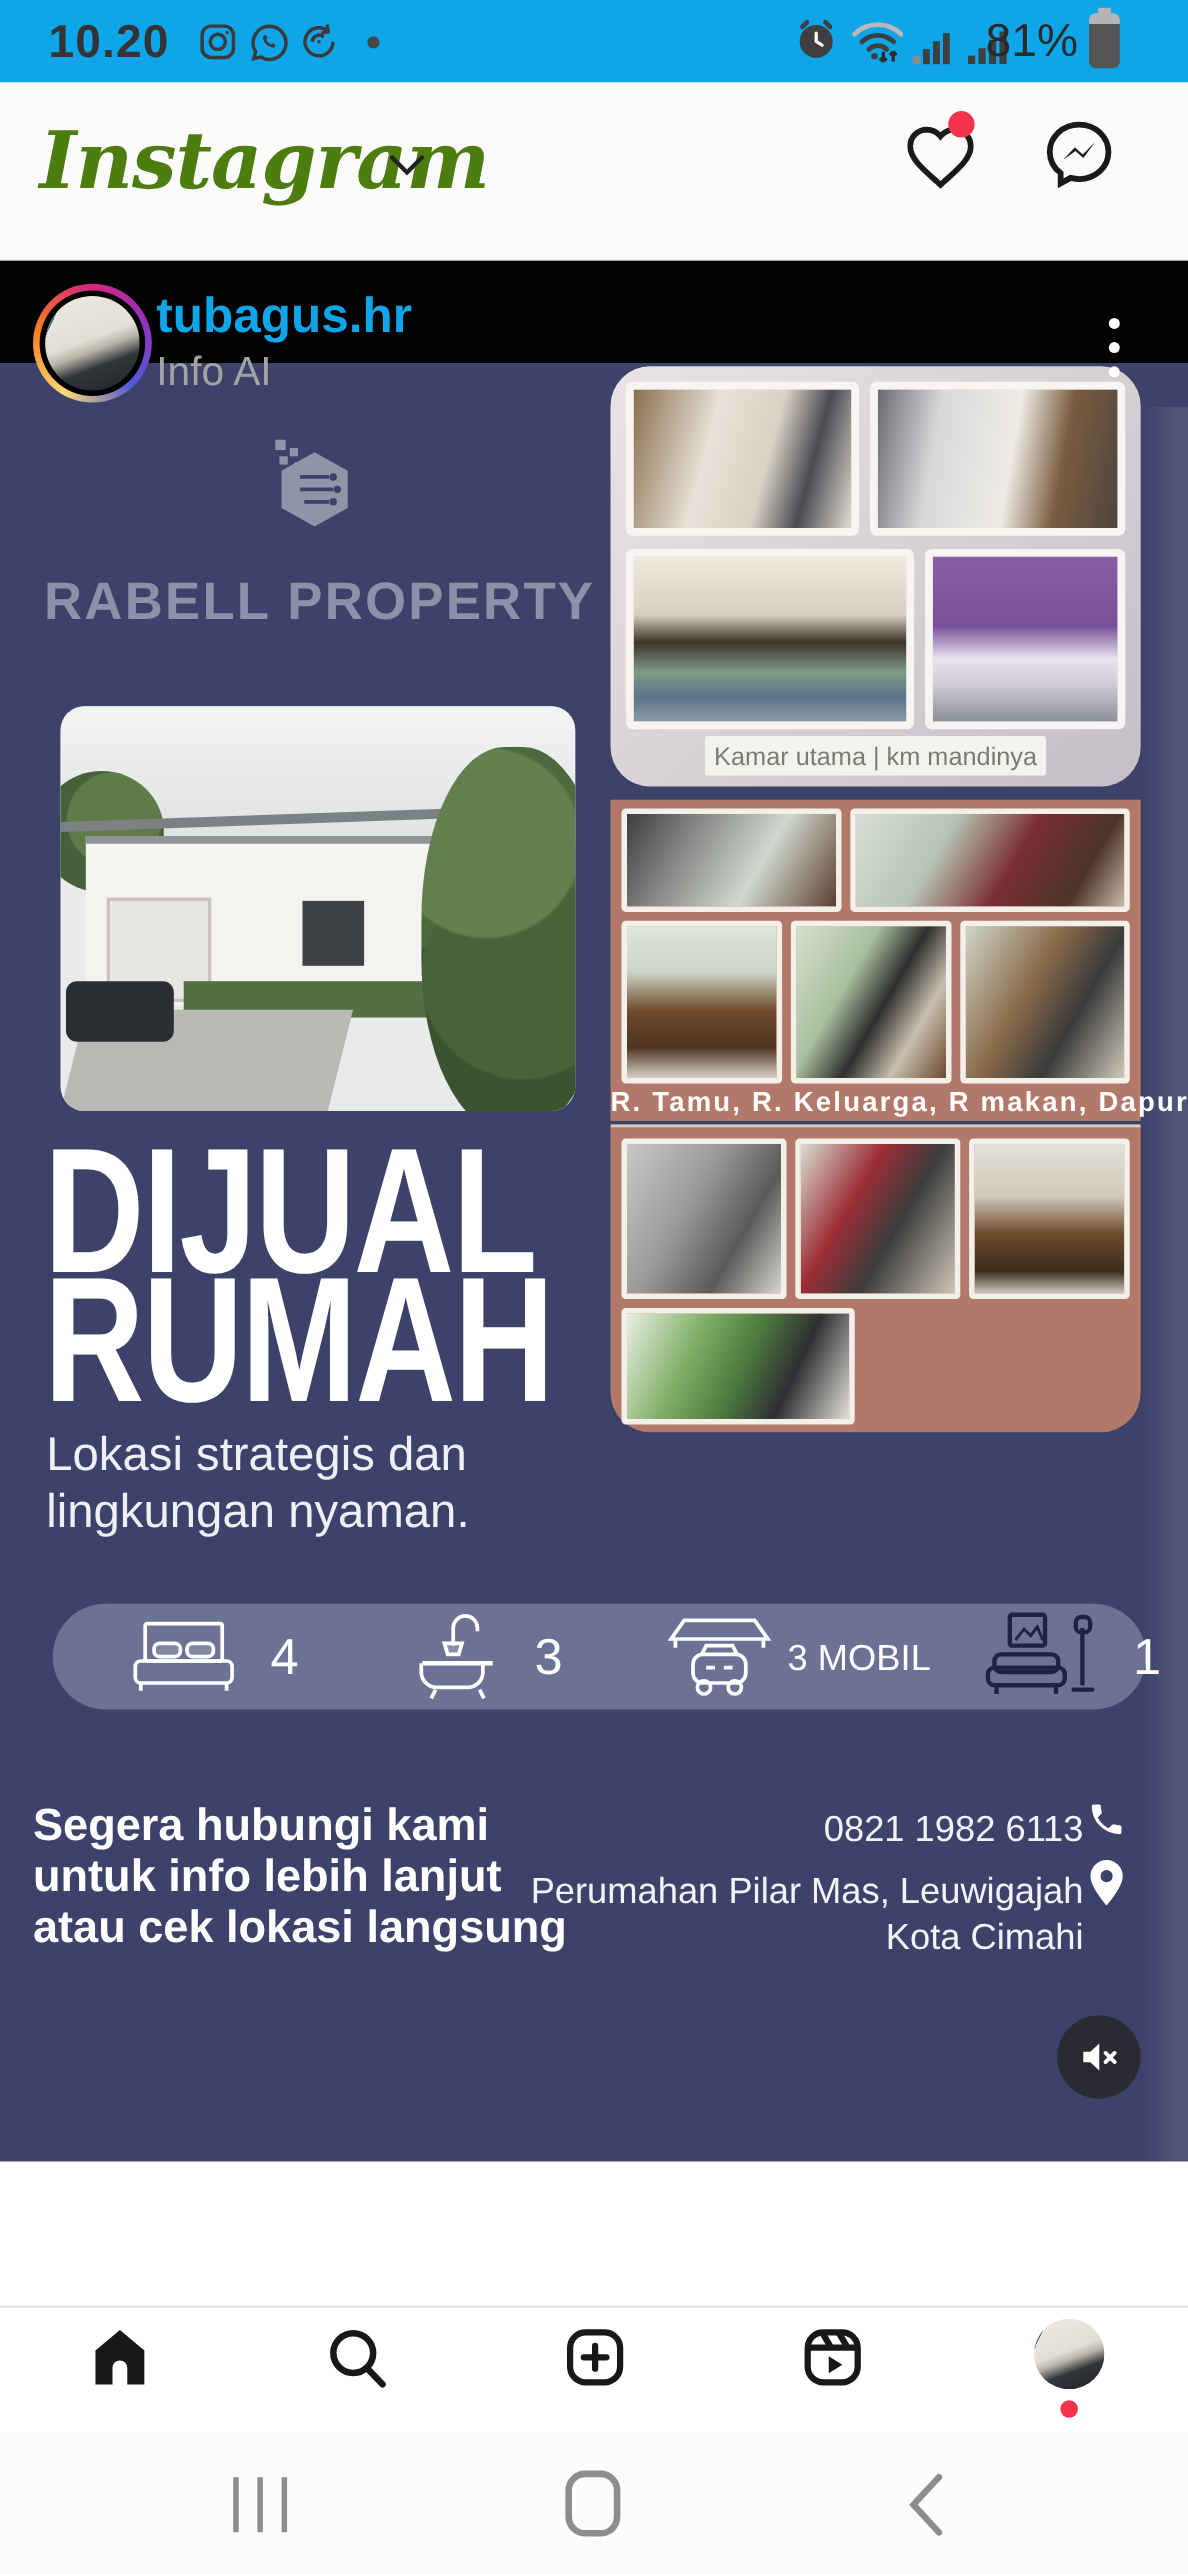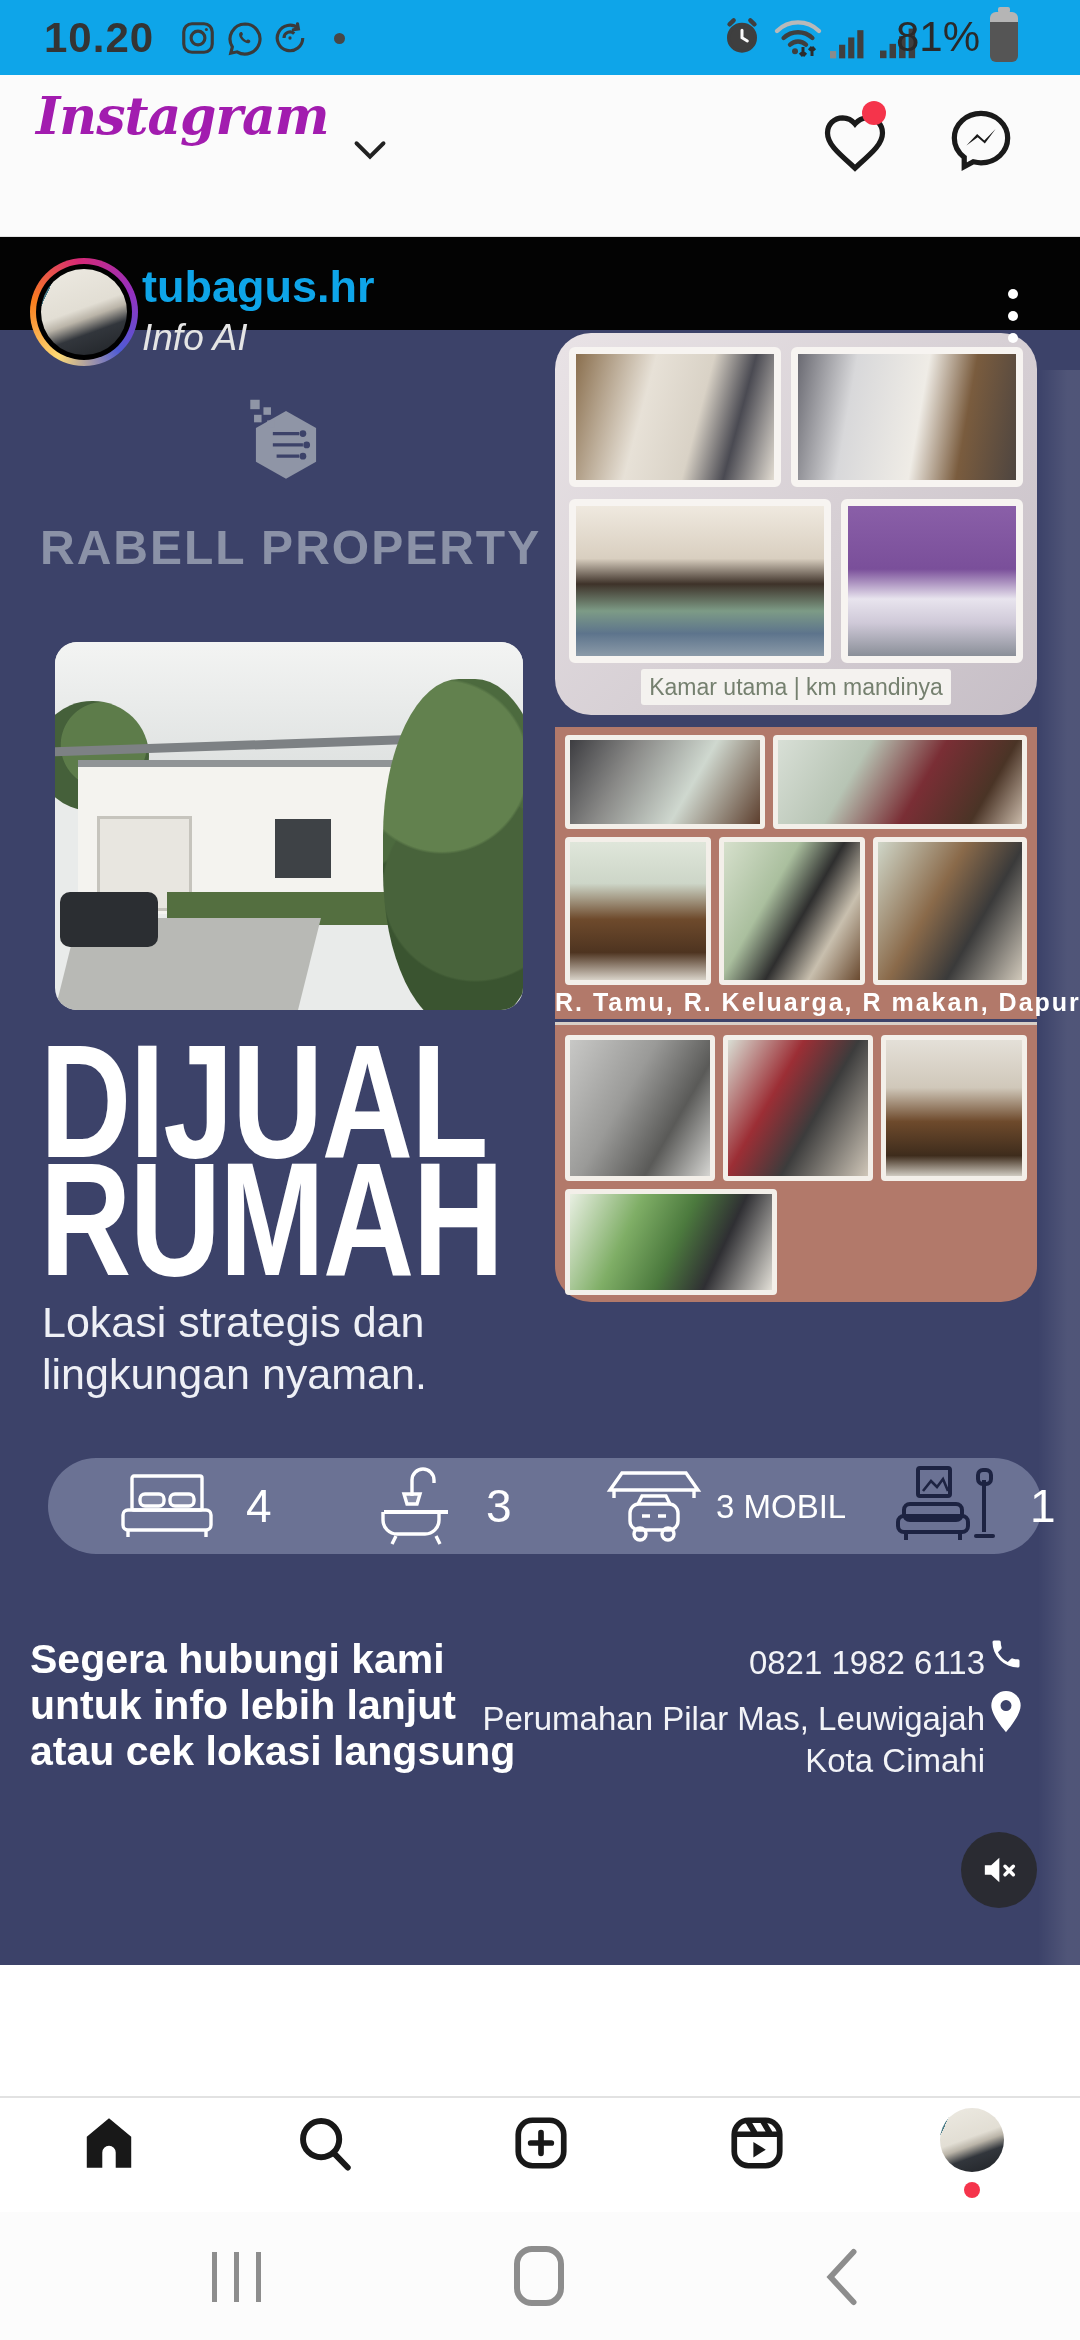--- a/index.html
+++ b/index.html
@@ -12,43 +12,43 @@
   #st-time{left:44px;top:14px;font-size:42px;font-weight:bold;color:#343434;letter-spacing:1px;}
   .st-ic{top:20px;}
   #st-dot{left:334px;top:33px;width:11px;height:11px;border-radius:50%;background:#474747;}
   #st-batt-pct{left:896px;top:13px;font-size:42px;color:#2a2a2a;}
   #st-batt{left:990px;top:12px;width:28px;height:50px;border-radius:6px;
            background:linear-gradient(180deg,#b5b5b5 0 20%,#555 20%);}
   #st-batt:before{content:"";position:absolute;left:8px;top:-5px;width:12px;height:6px;background:#b5b5b5;border-radius:2px;}
 
   
   #app-header{left:0;top:75px;width:1080px;height:161px;background:#fbfbfb;border-bottom:1px solid #e3e3e3;}
-  #ig-logo{left:36px;top:10px;font-family:"DejaVu Serif", serif;font-style:italic;font-weight:bold;
-           font-size:52px;color:#a21caf;letter-spacing:-1px;}
+  #ig-logo{left:36px;top:28px;font-family:"DejaVu Serif", serif;font-style:italic;font-weight:bold;
+           font-size:72px;color:#4d7c0f;letter-spacing:-1px;}
   #ig-chevron{left:352px;top:62px;color:#222;}
   #hdr-heart{left:820px;top:34px;color:#1a1a1a;}
   #hdr-heart-dot{left:862px;top:26px;width:24px;height:24px;border-radius:50%;background:#f5344b;}
   #hdr-msgr{left:948px;top:32px;color:#1a1a1a;}
 
   
   #post{left:0;top:237px;width:1080px;height:1728px;background:#030303;}
   #flyer{left:0;top:93px;width:1080px;height:1667px;background:#3c4269;overflow:hidden;}
   #flyer:after{content:"";position:absolute;right:0;top:40px;bottom:0;width:42px;
                background:linear-gradient(90deg,rgba(255,255,255,0) ,rgba(255,255,255,0.10) 70%);}
 
   
   #avatar-ring{left:30px;top:21px;width:108px;height:108px;border-radius:50%;z-index:30;
      background:conic-gradient(from 210deg,#feda75,#fa7e1e,#d62976,#962fbf,#4f5bd5,#feda75);}
   #avatar-ring .gap{position:absolute;left:6px;top:6px;width:96px;height:96px;border-radius:50%;background:#000;}
   .face-ph{border-radius:50%;overflow:hidden;
      background:linear-gradient(115deg,#4a7a86 0 14%,rgba(0,0,0,0) 14%),
                 linear-gradient(160deg,#edeae2 0%,#e2ded4 46%,#bab4a8 56%,#32363c 70%,#1f2226 100%);}
   #avatar-ring .face-ph{position:absolute;left:11px;top:11px;width:86px;height:86px;}
   #post-username{left:142px;top:24px;font-size:45px;font-weight:bold;color:#0ea5e9;z-index:30;}
-  #post-subtitle{left:142px;top:80px;font-size:37px;color:#e5e5e5;z-index:30;font-style:italic;}
+  #post-subtitle{left:142px;top:80px;font-size:37px;color:#a3a3a3;z-index:30;}
   #post-menu{left:1008px;top:52px;width:12px;z-index:30;}
   #post-menu i{display:block;width:10px;height:10px;border-radius:50%;background:#fff;margin:0 0 12px 0;}
 
   
   #brand-hex{left:235px;top:66px;width:102px;height:94px;color:#8f95a6;}
   #brand-text{left:40px;top:190px;width:500px;font-size:48px;letter-spacing:2px;color:#99a0b2;font-weight:bold;opacity:.85;}
 
   
   .card{box-sizing:border-box;}
   #collage1{left:555px;top:3px;width:482px;height:382px;border-radius:36px;

